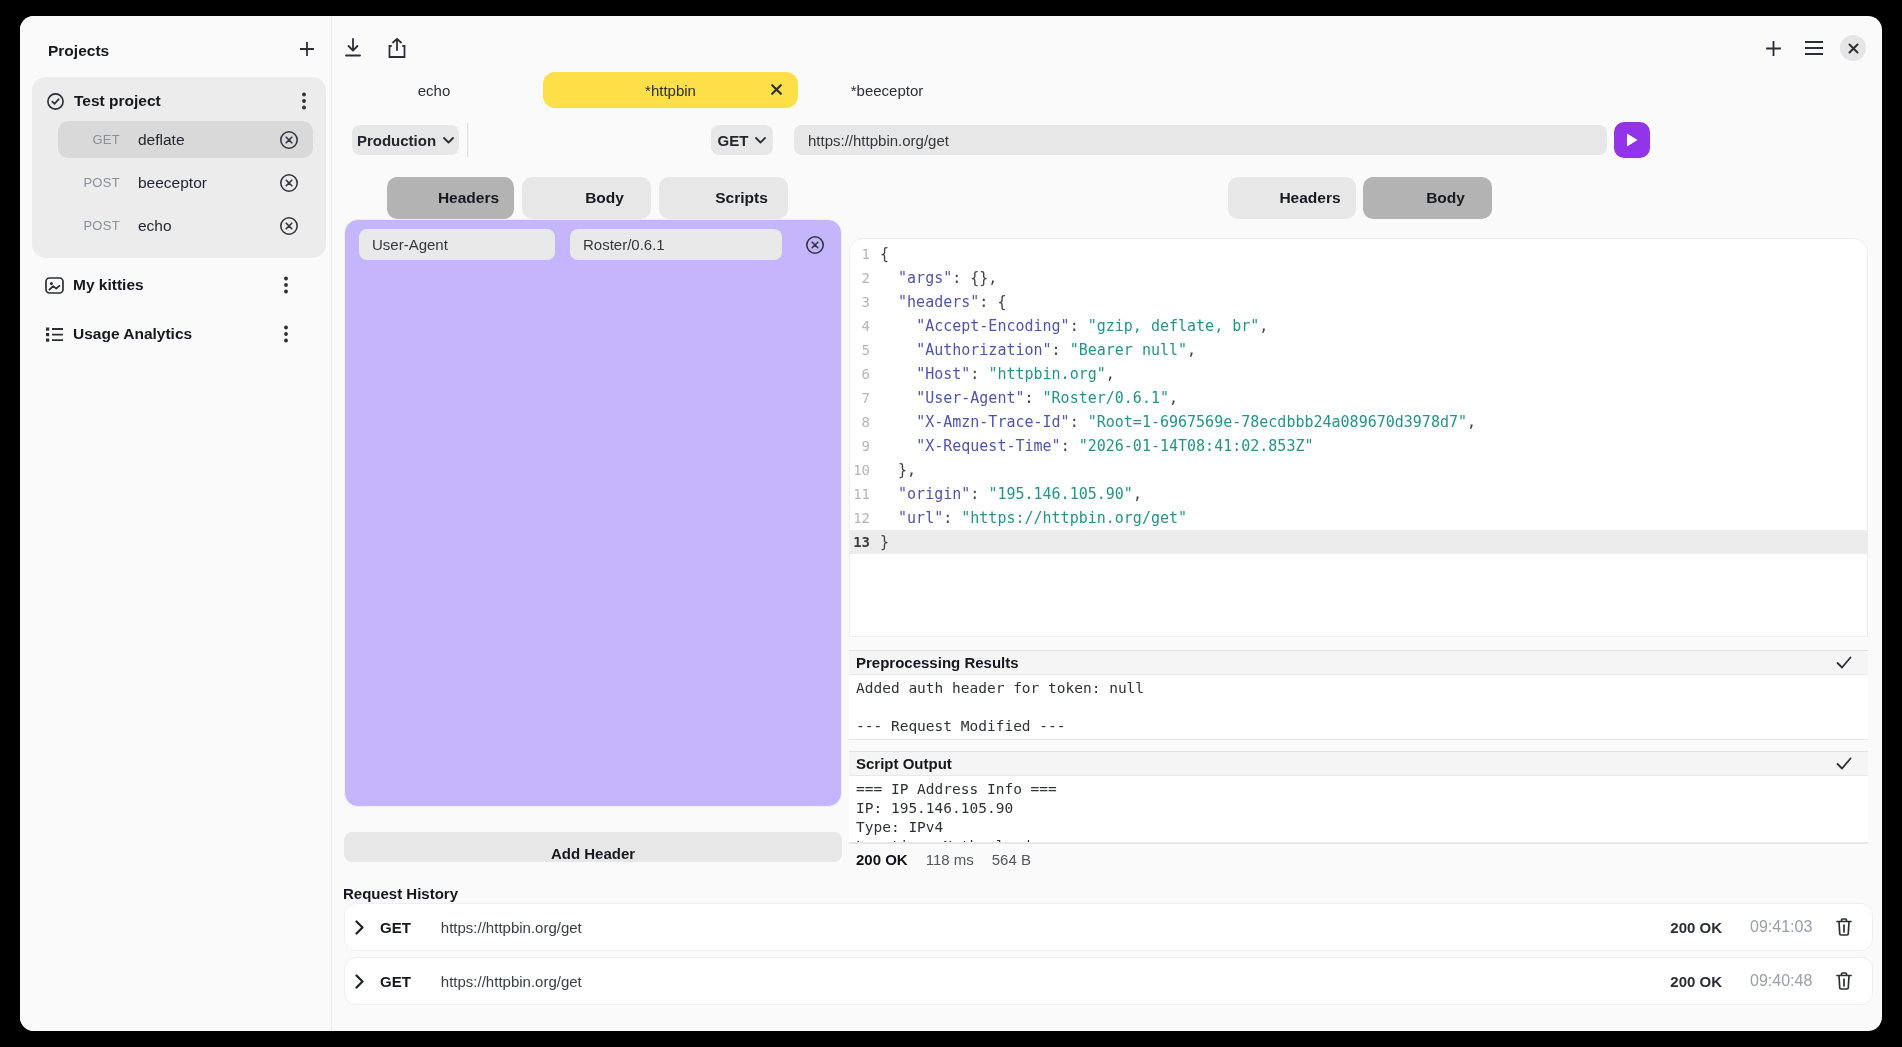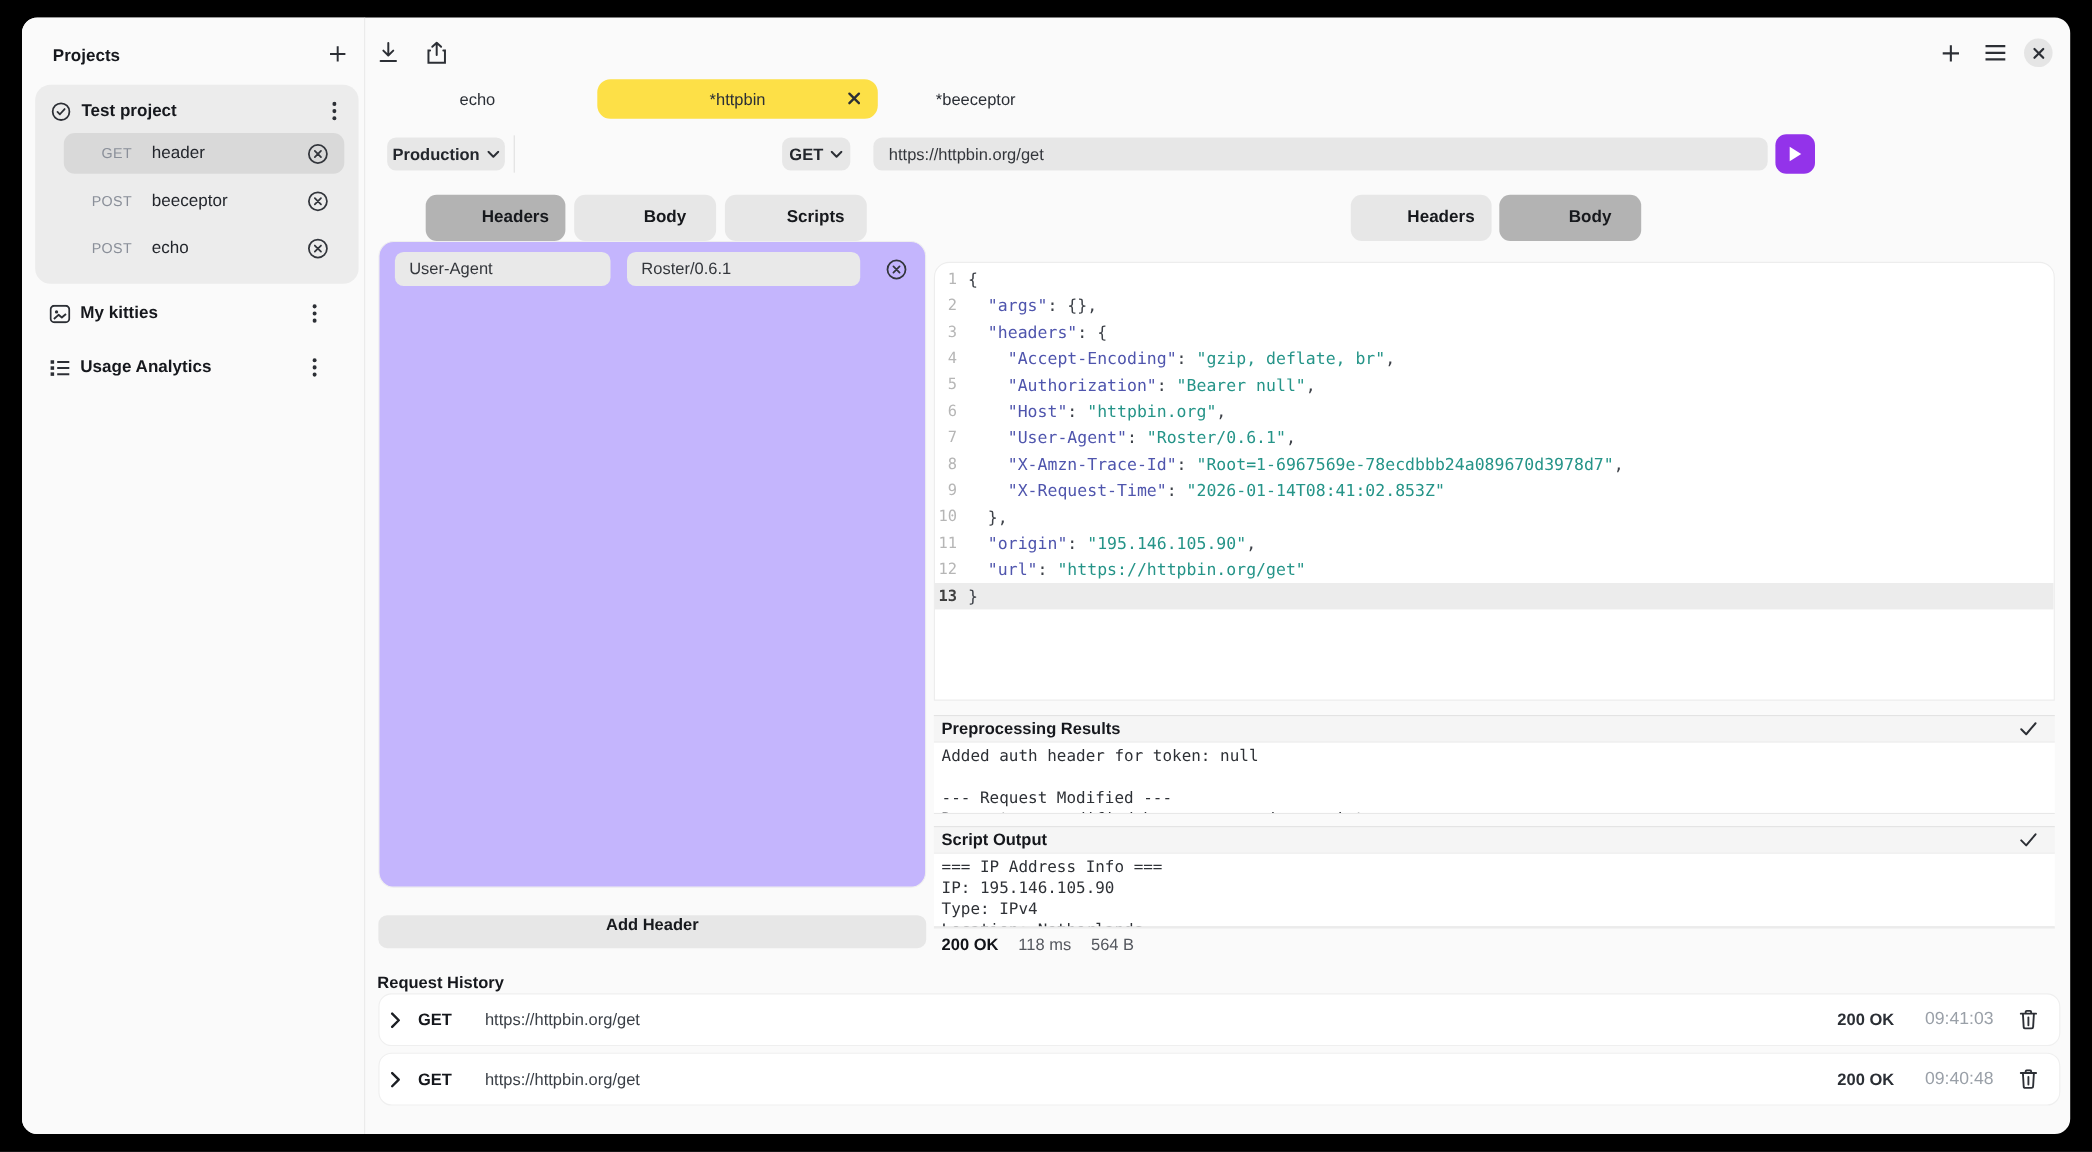--- a/index.html
+++ b/index.html
@@ -62,21 +62,21 @@
   #rtab-headers { left:1208px; width:128px; } #rtab-body { left:1343px; width:129px; }
 
   
   #editor-card { left:324px; top:203px; width:498px; height:588px; background:#c4b5fd; border:1px solid #efefef; border-radius:14px; }
   .hdr-row { position:absolute; left:14px; top:9px; width:468px; height:31px; display:flex; align-items:center; }
   .hdr-input { height:31px; background:#e9e9e9; border-radius:8px; display:flex; align-items:center;
                padding-left:13px; font-size:15px; color:#34373c; }
   .hdr-key { width:196px; } .hdr-val { width:212px; margin-left:15px; }
   .hdr-row .x-circle { margin-left:auto; margin-right:2px; }
   #add-header-btn { left:324px; top:816px; width:498px; height:30px; background:#e7e7e7; border-radius:8px;
-                    display:flex; align-items:flex-start; justify-content:center; font-size:15px; font-weight:700; color:#17191d; cursor:pointer; }
+                    display:flex; align-items:flex-end; justify-content:center; font-size:15px; font-weight:700; color:#17191d; cursor:pointer; }
 
   
   #code-card { left:829px; top:222px; width:1019px; height:399px; background:#fff; border:1px solid #ededed;
                border-radius:14px 14px 0 0; overflow:hidden; padding-top:3px; }
   .code-row { display:flex; height:24px; align-items:center; font-family:"DejaVu Sans Mono","Liberation Mono",monospace; }
   .code-row.active { background:#ececec; }
   .code-row .gutter { width:30px; flex:none; text-align:right; padding-right:10px; font-size:14px; color:#b6b6b6; }
   .code-row.active .gutter { color:#3f3f3f; font-weight:700; }
   .code-text { font-size:15px; white-space:pre; }
   .seg-p { color:#3d4148; } .seg-k { color:#4f55ad; } .seg-v { color:#259488; }
@@ -135,21 +135,21 @@
           <svg width="4" height="18" viewBox="0 0 4 18">
             <circle cx="2" cy="2.5" r="1.9" fill="#2c2f35"></circle>
               <circle cx="2" cy="9" r="1.9" fill="#2c2f35"></circle>
               <circle cx="2" cy="15.5" r="1.9" fill="#2c2f35"></circle>
           </svg>
         </span>
       </div>
 
       <div class="req-item selected">
         <span class="method">GET</span>
-        <span class="name">header</span>
+        <span class="name">deflate</span>
         <span class="x-circle">
           <svg width="20" height="20" viewBox="0 0 20 20">
             <circle cx="10" cy="10" r="8.2" fill="none" stroke="#33363c" stroke-width="1.6"></circle>
             <path d="M7.2 7.2l5.6 5.6M12.8 7.2l-5.6 5.6" stroke="#33363c" stroke-width="1.6" stroke-linecap="round"></path>
           </svg>
         </span>
       </div>
       <div class="req-item">
         <span class="method">POST</span>
         <span class="name">beeceptor</span>

